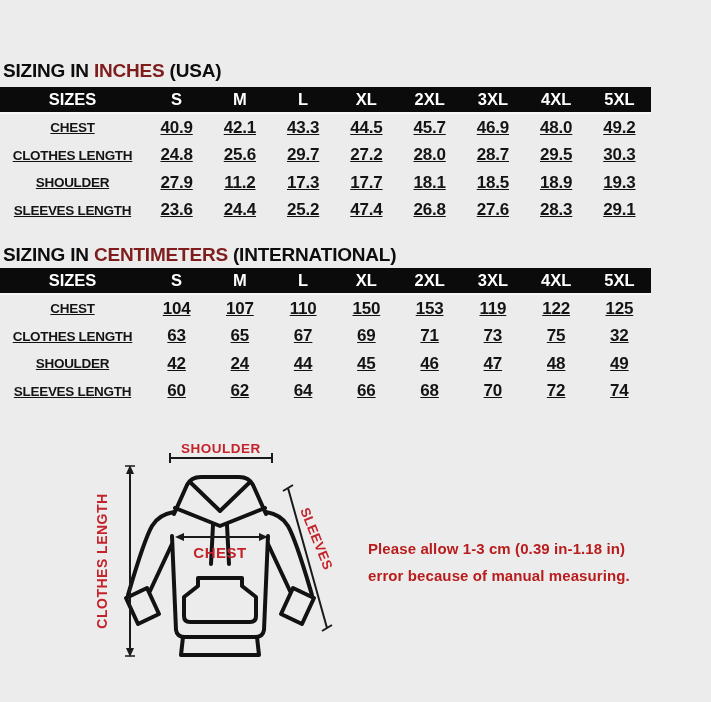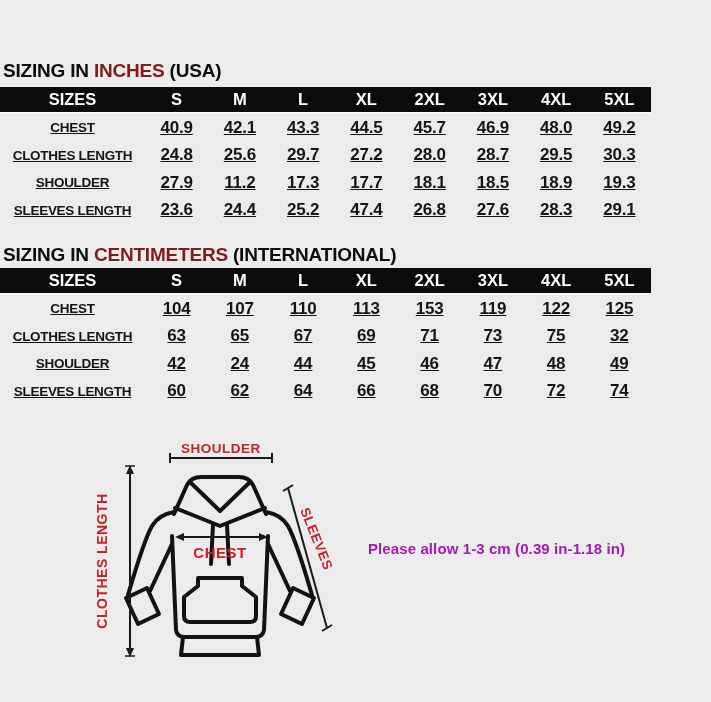--- a/index.html
+++ b/index.html
@@ -24,21 +24,21 @@
     display:flex;align-items:center;justify-content:center;
     font-weight:bold;font-size:16.5px;border-bottom:2px solid #f7f7f7;
   }
   .td,.tl{
     height:27.5px;display:flex;align-items:center;justify-content:center;
     font-weight:bold;color:#141414;
   }
   .td{font-size:17px;letter-spacing:-0.2px;}
   .tl{font-size:13.5px;letter-spacing:-0.3px;}
   .note{
-    font-size:15px;font-weight:600;line-height:27px;color:#a21caf;
+    font-size:15px;font-weight:600;line-height:27px;color:#b91c1c;
     letter-spacing:0.1px;white-space:nowrap;
   }
   svg text{
     font-family:"Liberation Sans",sans-serif;font-weight:bold;
     fill:#c5232b;
   }
 </style>
 </head>
 <body>
 
@@ -106,21 +106,21 @@
   <div class="th">XL</div>
   <div class="th">2XL</div>
   <div class="th">3XL</div>
   <div class="th">4XL</div>
   <div class="th">5XL</div>
 
   <div class="tl">CHEST</div>
   <div class="td">104</div>
   <div class="td">107</div>
   <div class="td">110</div>
-  <div class="td">113</div>
+  <div class="td">150</div>
   <div class="td">153</div>
   <div class="td">119</div>
   <div class="td">122</div>
   <div class="td">125</div>
 
   <div class="tl">CLOTHES LENGTH</div>
   <div class="td">63</div>
   <div class="td">65</div>
   <div class="td">67</div>
   <div class="td">69</div>
@@ -192,13 +192,14 @@
   </g>
 
   <text x="171" y="29" text-anchor="middle" font-size="13.5" letter-spacing="0.5">SHOULDER</text>
   <text x="53" y="141" text-anchor="middle" font-size="14" letter-spacing="0.5" transform="rotate(-90 53 137)">CLOTHES LENGTH</text>
   <text x="170" y="134" text-anchor="middle" font-size="15" letter-spacing="0.5">CHEST</text>
   <text x="266" y="119" text-anchor="middle" font-size="13.5" letter-spacing="0.5" transform="rotate(68 266 115)">SLEEVES</text>
 </svg>
 
 <div class="note abs" style="left:368px;top:535px;">
   <div>Please allow 1-3 cm (0.39 in-1.18 in)</div>
+  <div>error because of manual measuring.</div>
 </div>
 
 </body></html>

